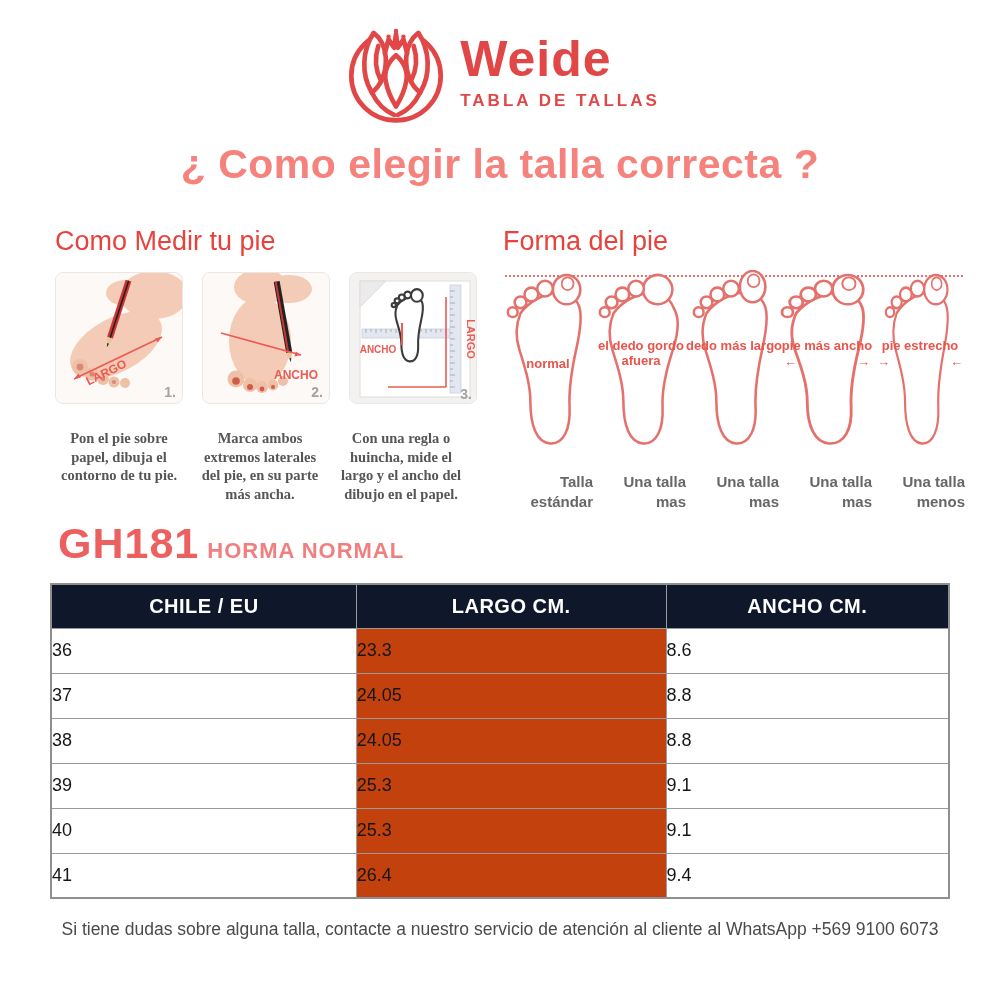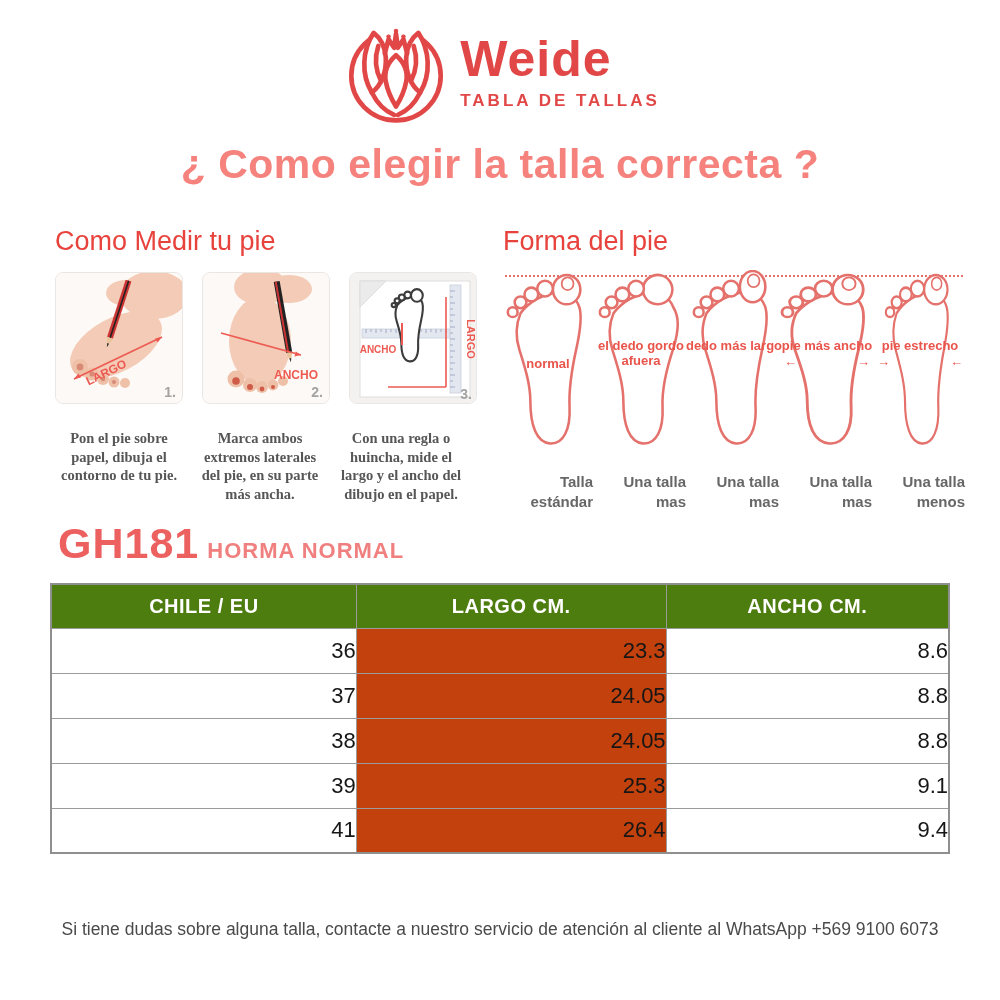--- a/index.html
+++ b/index.html
@@ -42,23 +42,23 @@
                   color:#676767; line-height:1.35; }
 
   
   .product { position:absolute; left:58px; top:519px; display:flex; align-items:baseline; gap:8px; }
   .product-model { font-size:43px; font-weight:bold; color:#ec6060; letter-spacing:1px; }
   .product-fit { font-size:22px; font-weight:bold; color:#f0807f; letter-spacing:1px; }
 
   
   .size-table { position:absolute; left:50px; top:583px; width:900px; border-collapse:collapse;
                 table-layout:fixed; border:2px solid #8f8f8f; }
-  .size-table th { background:#4d7c0f; color:#ffffff; font-size:20px; font-weight:bold;
+  .size-table th { background:#0f172a; color:#ffffff; font-size:20px; font-weight:bold;
                    height:44px; border:1px solid #9b9b9b; letter-spacing:0.5px; }
-  .size-table td { height:45px; text-align:right; font-size:22px; color:#161616;
+  .size-table td { height:45px; text-align:left; font-size:18px; color:#161616;
                    border:1px solid #9b9b9b; background:#ffffff; }
   .size-table td.pink { background:#c2410c; }
 
   
   .notes { position:absolute; top:917px; left:0; width:100%; text-align:center;
            color:#4a4a4a; font-size:17.5px; line-height:1.45; }
 
   .red-stroke { stroke:#e14747; fill:none; stroke-width:5; stroke-linecap:round; stroke-linejoin:round; }
 </style>
 </head>
@@ -312,20 +312,25 @@
         <td>38</td>
         <td class="pink">24.05</td>
         <td>8.8</td>
       </tr>
       <tr>
         <td>39</td>
         <td class="pink">25.3</td>
         <td>9.1</td>
       </tr>
       <tr>
+        <td>40</td>
+        <td class="pink">25.3</td>
+        <td>9.1</td>
+      </tr>
+      <tr>
         <td>41</td>
         <td class="pink">26.4</td>
         <td>9.4</td>
       </tr>
     </tbody>
   </table>
 
   <div class="notes">
     <div>Si tiene dudas sobre alguna talla, contacte a nuestro servicio de atención al cliente al WhatsApp +569 9100 6073</div>
   </div>

